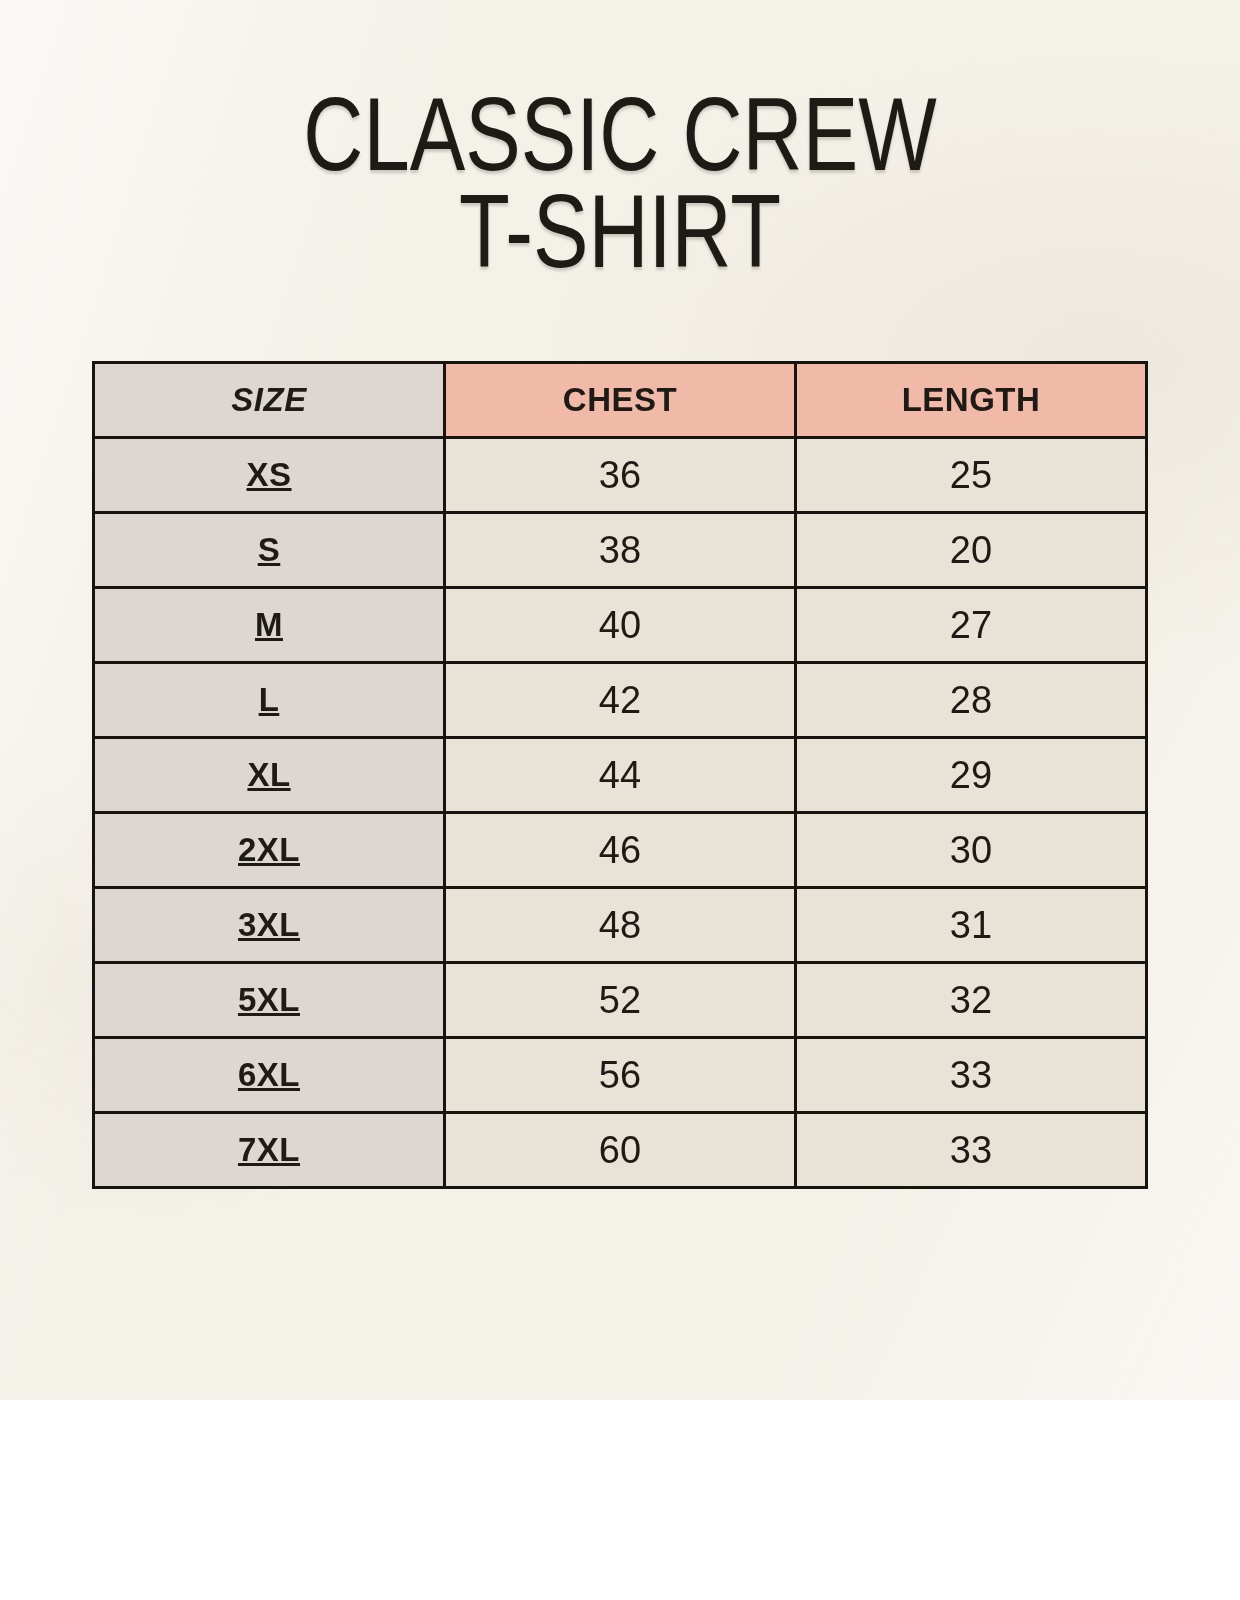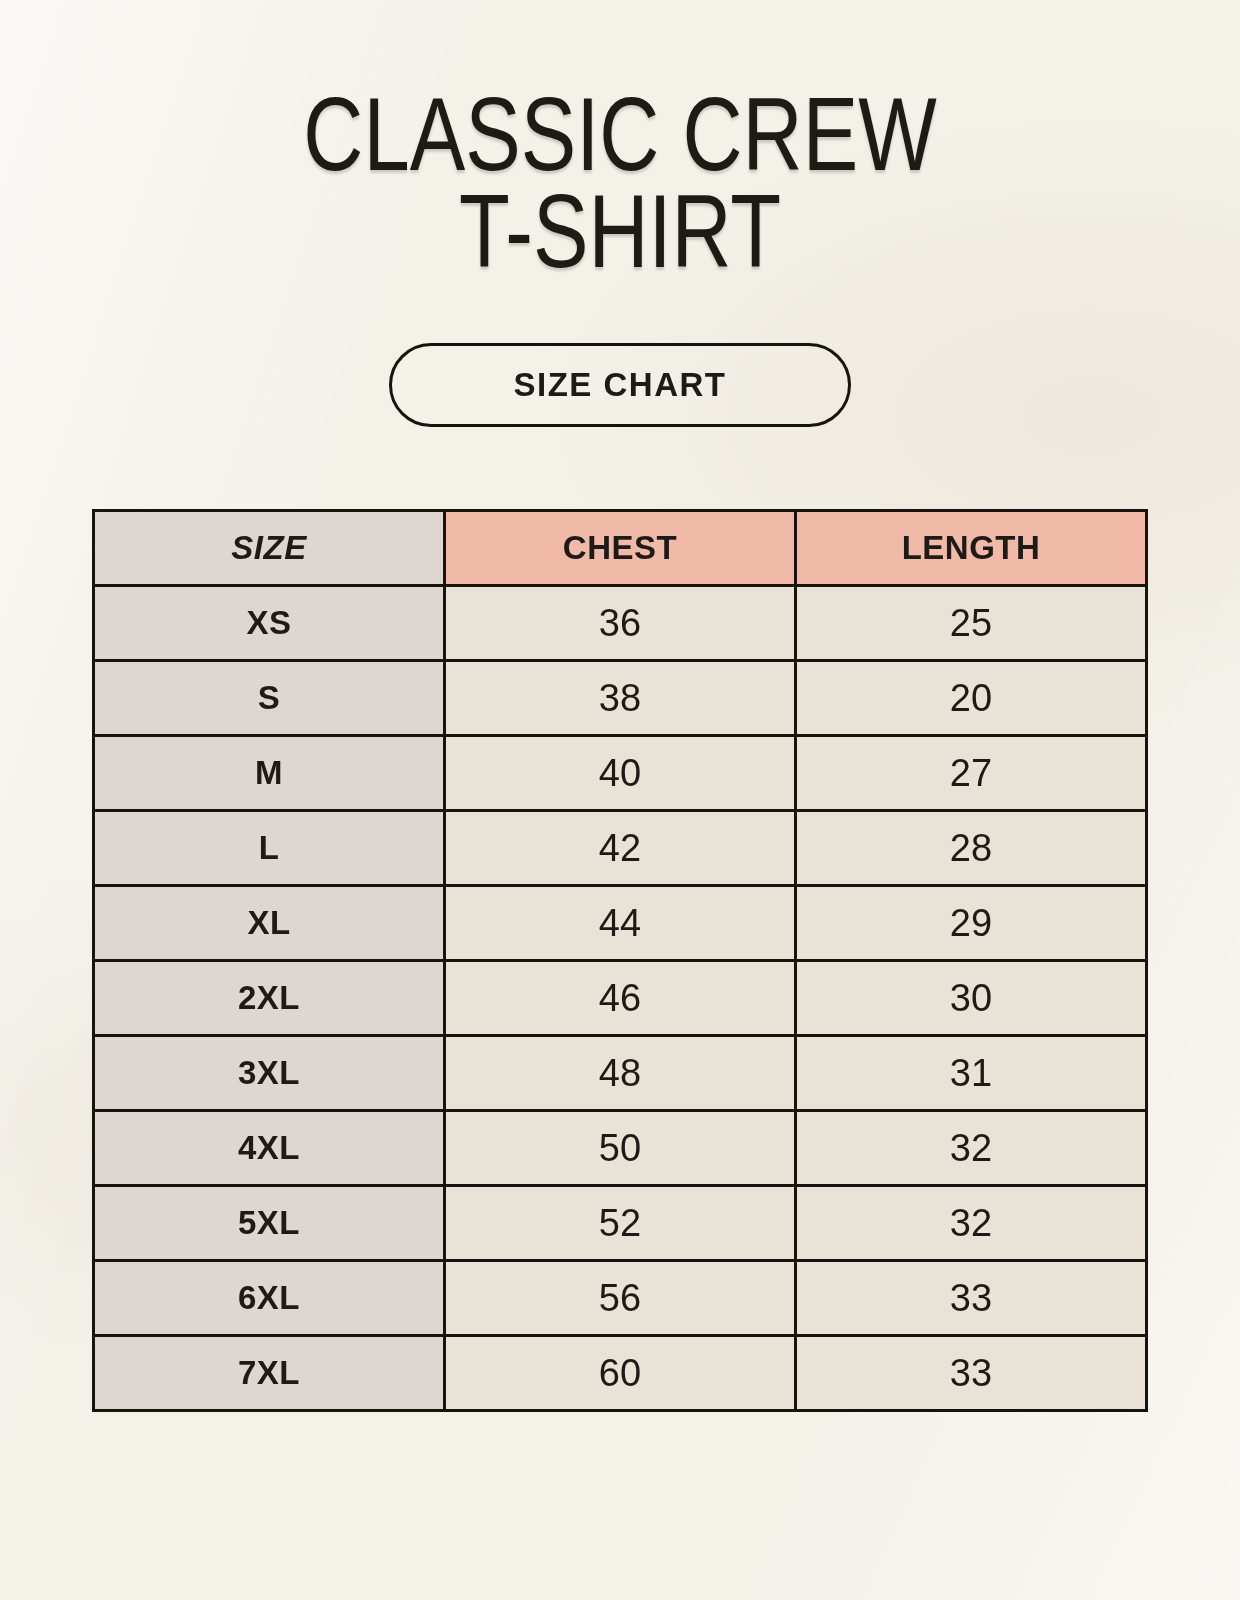--- a/index.html
+++ b/index.html
@@ -13,21 +13,21 @@
   }
   *{box-sizing:border-box;margin:0;padding:0;}
   html,body{width:1240px;}
   body{
     font-family:"Liberation Sans","DejaVu Sans",sans-serif;
     color:var(--text);
   }
   .page{
     position:relative;
     width:1240px;
-    height:1600px;
+    height:1400px;
     overflow:hidden;
     background-color:var(--background);
     background-image:
       linear-gradient(108deg, rgba(255,255,255,0.55) 0%, rgba(255,255,255,0) 28%),
       linear-gradient(295deg, rgba(255,255,255,0.45) 0%, rgba(255,255,255,0) 26%),
       radial-gradient(900px 500px at 88% 26%, rgba(224,216,200,0.35), rgba(224,216,200,0) 65%),
       radial-gradient(800px 420px at 8% 70%, rgba(226,219,205,0.30), rgba(226,219,205,0) 60%);
   }
   .title{
     margin-top:86px;
@@ -79,20 +79,21 @@
     font-weight:700;
     letter-spacing:0.5px;
   }
   th.th-size{background:var(--header-size-bg);font-style:italic;}
   th.th-measure{background:var(--header-measure-bg);}
   td.size-cell{
     background:var(--row-label-bg);
     font-size:33px;
     font-weight:700;
     letter-spacing:0.5px;
+    text-decoration:underline;
   }
   td.value-cell{
     background:var(--cell-bg);
     font-size:38px;
     font-weight:400;
   }
   .footnote{
     margin-top:14px;
     text-align:right;
     font-size:23px;
@@ -104,23 +105,20 @@
 </head>
 <body>
 
 <div class="page">
 
   <h1 class="title">
     <span class="title-line">CLASSIC CREW</span>
     <span class="title-line">T-SHIRT</span>
   </h1>
 
-  <div class="pill">
-    <span>SIZE CHART</span>
-  </div>
 
   <div class="table-wrap">
     <table class="size-table">
       <thead>
         <tr>
           <th class="th-size">SIZE</th>
           <th class="th-measure">CHEST</th>
           <th class="th-measure">LENGTH</th>
         </tr>
       </thead>
@@ -154,25 +152,20 @@
             <td class="size-cell">2XL</td>
             <td class="value-cell">46</td>
             <td class="value-cell">30</td>
           </tr>
           <tr>
             <td class="size-cell">3XL</td>
             <td class="value-cell">48</td>
             <td class="value-cell">31</td>
           </tr>
           <tr>
-            <td class="size-cell">4XL</td>
-            <td class="value-cell">50</td>
-            <td class="value-cell">32</td>
-          </tr>
-          <tr>
             <td class="size-cell">5XL</td>
             <td class="value-cell">52</td>
             <td class="value-cell">32</td>
           </tr>
           <tr>
             <td class="size-cell">6XL</td>
             <td class="value-cell">56</td>
             <td class="value-cell">33</td>
           </tr>
           <tr>

